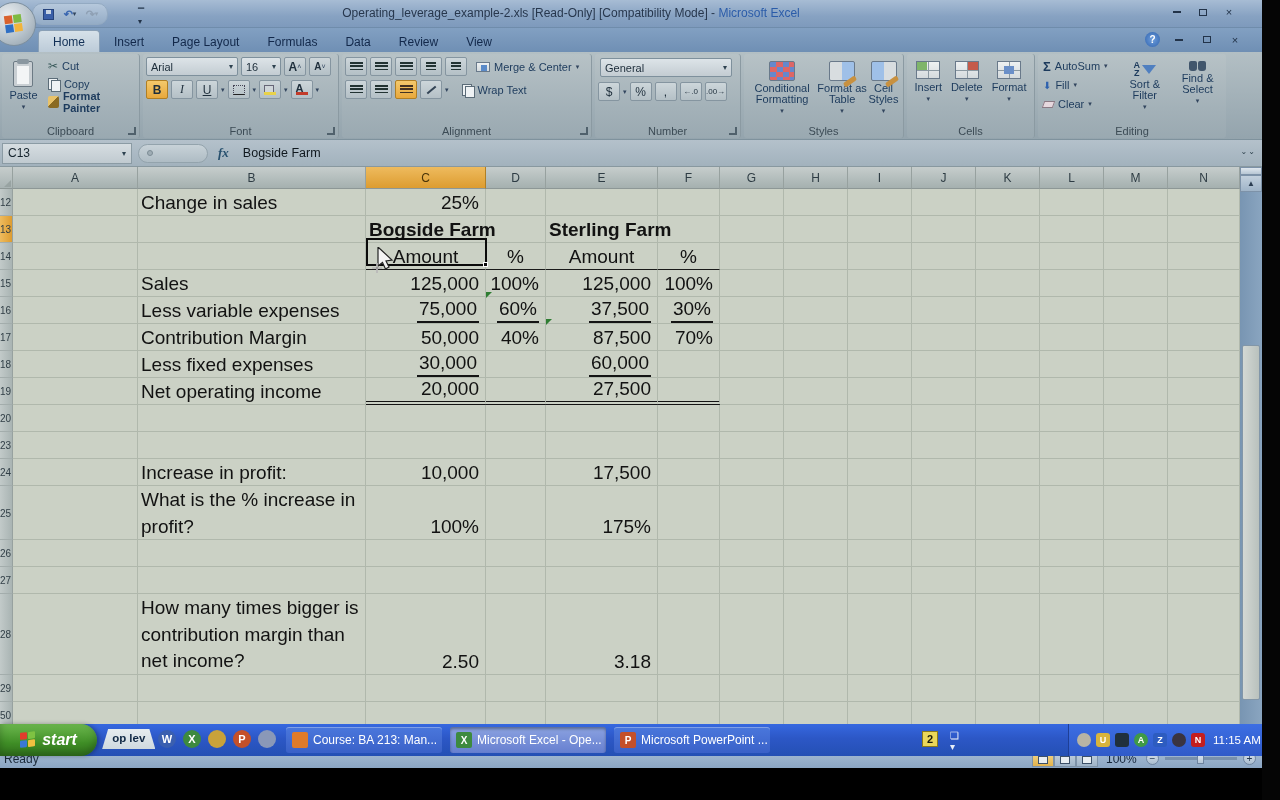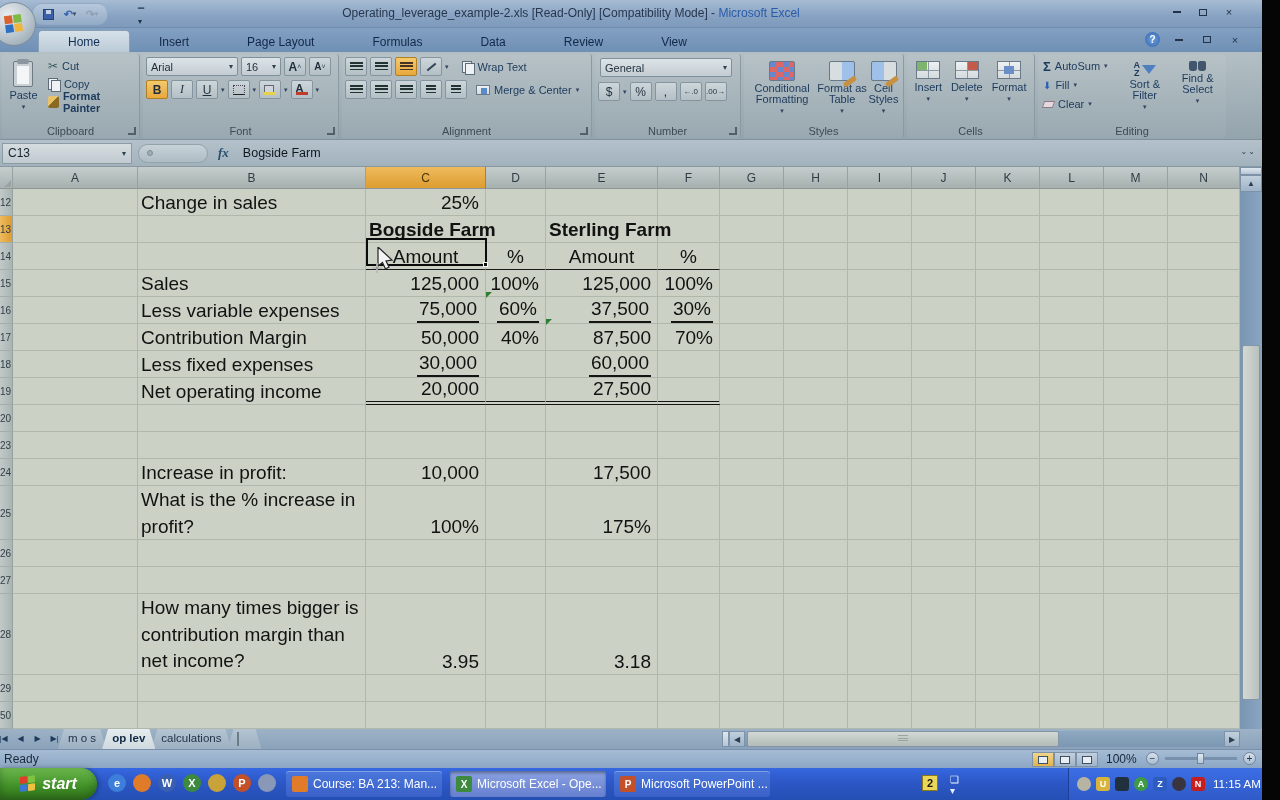--- a/index.html
+++ b/index.html
@@ -35,21 +35,21 @@
   .orb{position:absolute;left:-8px;top:2px;width:44px;height:44px;border-radius:50%;
     background:radial-gradient(circle at 35% 30%,#e9edf0,#b9c4cc 55%,#8d9ca8);border:1px solid #7d8f9e;z-index:5;
     display:flex;align-items:center;justify-content:center;}
   .orb-logo{width:18px;height:18px;display:grid;grid-template-columns:8px 8px;grid-template-rows:8px 8px;gap:1px;transform:rotate(-8deg);}
   .orb-logo i{display:block;}
 
   
   .tabrow{position:absolute;left:0;top:28px;width:1262px;height:24px;
     background:linear-gradient(#82a0c2,#6f8fb4);}
   .rtabs{position:absolute;left:38px;top:0;height:24px;display:flex;align-items:flex-end;}
-  .rtab{padding:4px 29px 3px;font-size:12px;color:#12284a;}
+  .rtab{padding:4px 14px 3px;font-size:12px;color:#12284a;}
   .rtab.active{background:linear-gradient(#d6e1e9,#bccbd8);border-radius:4px 4px 0 0;
     border:1px solid #8aa0b6;border-bottom:none;color:#123056;}
   .tab-winctl{position:absolute;right:18px;top:4px;display:flex;gap:10px;align-items:center;}
   .help-ic{width:15px;height:15px;border-radius:50%;background:radial-gradient(#6f9fdc,#2f62ae);color:#fff;
     font-size:10px;display:flex;align-items:center;justify-content:center;font-weight:bold;}
 
   
   .ribbon{position:absolute;left:0;top:52px;width:1262px;height:88px;
     background:linear-gradient(#b3bfc4,#9dacb4 70%,#94a4ad);border-bottom:1px solid #7f929d;display:flex;padding:2px 0 0 2px;}
   .rgroup{position:relative;height:84px;margin-right:3px;border-right:1px solid #8b9aa2;
@@ -180,21 +180,21 @@
   .vb.hl{background:linear-gradient(#f0d58a,#e3b34c);}
   .vb .mini{width:10px;height:8px;border:1px solid #3c5068;background:#e8eef2;}
   .zoomlbl{position:absolute;left:1106px;top:2px;color:#15253a;}
   .zslider{position:absolute;left:1146px;top:2px;display:flex;align-items:center;gap:6px;width:110px;}
   .zcirc{width:13px;height:13px;border-radius:50%;border:1px solid #6e84a0;background:linear-gradient(#d6e0ea,#aabdd0);
     font-size:10px;display:flex;align-items:center;justify-content:center;color:#243850;}
   .ztrack{flex:1;height:3px;background:#7890ac;position:relative;}
   .zthumb{position:absolute;left:44%;top:-4px;width:7px;height:11px;background:linear-gradient(#e2e9f0,#b4c6d8);border:1px solid #6e84a0;}
 
   
-  .taskbar{position:absolute;left:0;top:768px;width:1280px;height:32px;
+  .taskbar{position:absolute;left:0;top:724px;width:1280px;height:32px;
     background:linear-gradient(#3668e0,#2c57c6 45%,#2450b4);}
   .startbtn{position:absolute;left:0;top:0;width:97px;height:32px;border-radius:0 16px 16px 0;
     background:linear-gradient(#6cb84e,#3f8e26 60%,#347a1e);box-shadow:inset 0 -4px 8px rgba(0,0,0,.25), 2px 0 4px rgba(0,0,0,.3);
     display:flex;align-items:center;justify-content:center;gap:6px;color:#fff;font-size:16px;font-weight:bold;font-style:italic;}
   .flag{width:16px;height:16px;display:grid;grid-template-columns:7px 7px;grid-template-rows:7px 7px;gap:1px;transform:skewY(-6deg);}
   .flag i{border-radius:1px;}
   .qlaunch{position:absolute;left:108px;top:6px;display:flex;gap:7px;}
   .ql{width:18px;height:18px;border-radius:3px;display:flex;align-items:center;justify-content:center;
     font-size:11px;font-weight:bold;color:#fff;}
   .taskbtns{position:absolute;left:286px;top:3px;display:flex;gap:8px;}
@@ -356,54 +356,54 @@
 
     <div class="rgroup" style="width:250px">
       <div class="gbody">
         <div class="fontrow">
           <span class="fmtbtn">
               <span class="lines"></span>
             </span>
           <span class="fmtbtn">
               <span class="lines"></span>
             </span>
-          <span class="fmtbtn hl">
-              <span class="lines hl-bg"></span>
-            </span>
-          <span class="fmtbtn">
-              <span style="width:11px;height:2px;background:#345;transform:rotate(-40deg)"></span>
-            </span>
-            <span class="tiny-arrow">▾</span>
-          <span class="smallbtn" style="margin-left:8px">
-              <span class="copy-ic"></span>
-              <span>Wrap Text</span>
-            </span>
-        </div>
-        <div class="fontrow">
-          <span class="fmtbtn">
-              <span class="lines"></span>
-            </span>
-          <span class="fmtbtn">
-              <span class="lines"></span>
-            </span>
           <span class="fmtbtn">
               <span class="lines"></span>
             </span>
           <span class="fmtbtn">
               <span class="lines" style="width:10px"></span>
             </span>
           <span class="fmtbtn">
               <span class="lines" style="width:10px"></span>
             </span>
           <span class="smallbtn" style="margin-left:4px">
               <span class="cells-ic" style="width:14px;height:10px">
                 <span class="accent" style="background:#5a8ac8;width:6px;height:6px;top:2px;left:4px"></span>
               </span>
               <span>Merge &amp; Center</span>
               <span class="tiny-arrow">▾</span>
+            </span>
+        </div>
+        <div class="fontrow">
+          <span class="fmtbtn">
+              <span class="lines"></span>
+            </span>
+          <span class="fmtbtn">
+              <span class="lines"></span>
+            </span>
+          <span class="fmtbtn hl">
+              <span class="lines hl-bg"></span>
+            </span>
+          <span class="fmtbtn">
+              <span style="width:11px;height:2px;background:#345;transform:rotate(-40deg)"></span>
+            </span>
+            <span class="tiny-arrow">▾</span>
+          <span class="smallbtn" style="margin-left:8px">
+              <span class="copy-ic"></span>
+              <span>Wrap Text</span>
             </span>
         </div>
       </div>
       <span class="glabel">Alignment</span>
       <span class="launcher"></span>
     </div>
 
     <div class="rgroup" style="width:146px">
       <div class="gbody">
         <span class="combo" style="width:132px;margin:1px 0 0 2px">
@@ -846,21 +846,21 @@
           <div class="cell" style="width: 64px;"></div>
           <div class="cell" style="width: 64px;"></div>
           <div class="cell" style="width: 72px;"></div>
         </div>
         <div class="grow" style="height: 81px;">
           <div class="rowhdr">
             <span>28</span>
           </div>
           <div class="cell" style="width: 125px;"></div>
           <div class="cell tl wrap" style="width: 228px;">How many times bigger is contribution margin than net income?</div>
-          <div class="cell tr" style="width: 120px;">3.95</div>
+          <div class="cell tr" style="width: 120px;">2.50</div>
           <div class="cell" style="width: 60px;"></div>
           <div class="cell tr" style="width: 112px;">3.18</div>
           <div class="cell" style="width: 62px;"></div>
           <div class="cell" style="width: 64px;"></div>
           <div class="cell" style="width: 64px;"></div>
           <div class="cell" style="width: 64px;"></div>
           <div class="cell" style="width: 64px;"></div>
           <div class="cell" style="width: 64px;"></div>
           <div class="cell" style="width: 64px;"></div>
           <div class="cell" style="width: 64px;"></div>

